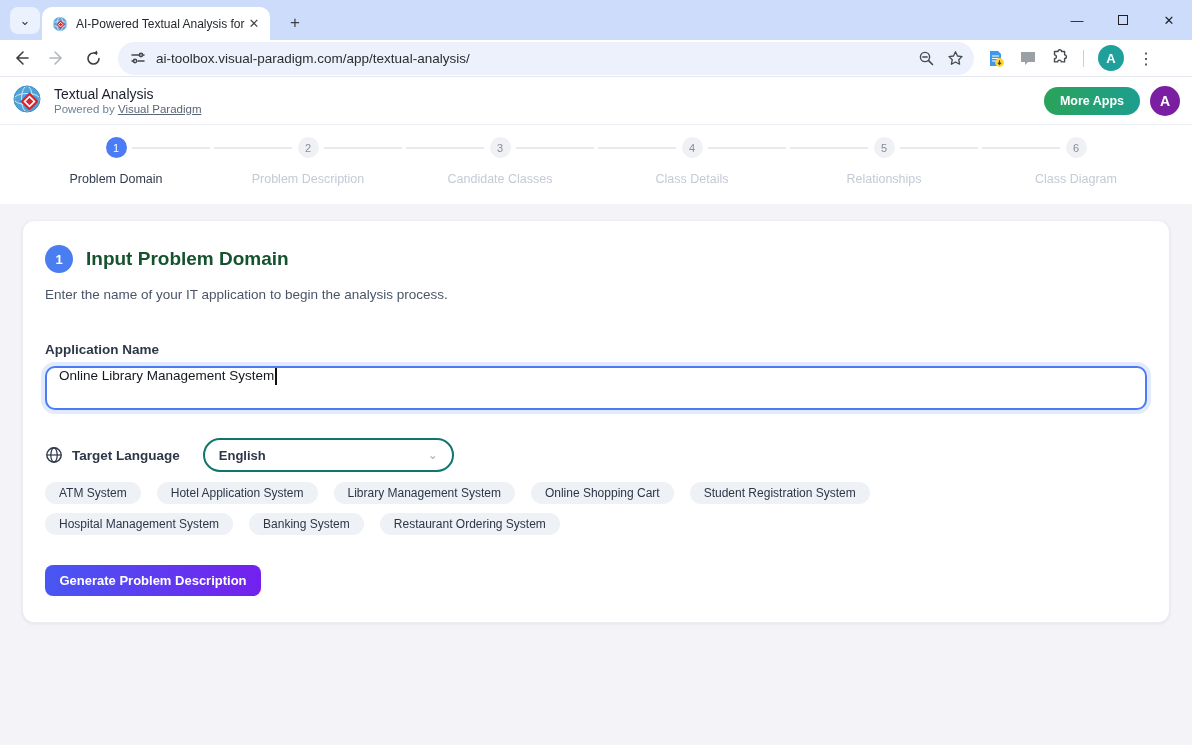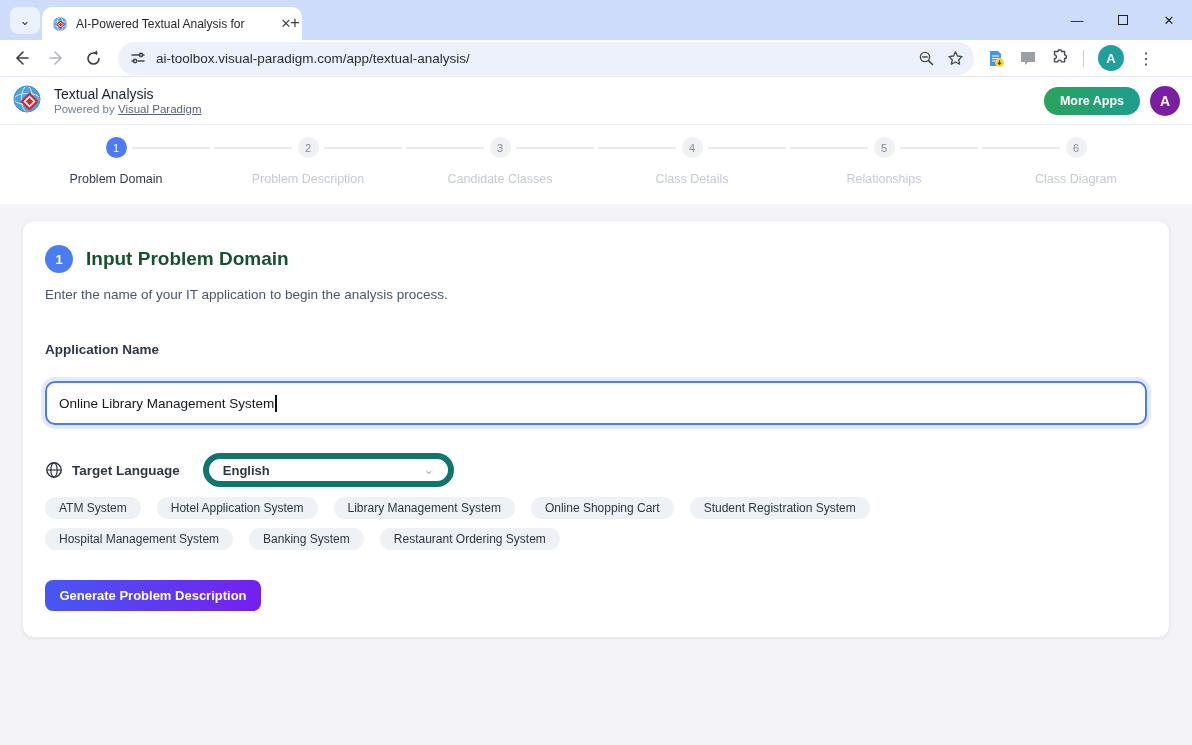--- a/index.html
+++ b/index.html
@@ -3,21 +3,21 @@
 <meta charset="utf-8">
 <style>
   * { margin:0; padding:0; box-sizing:border-box; }
   html,body { width:1192px; height:745px; }
   body { font-family:"Liberation Sans", sans-serif; background:#f3f3f8; overflow:hidden; }
   .browser { position:relative; width:1192px; height:745px; }
 
   
   .titlebar { position:relative; height:40px; background:#cddcfa; }
   .tab-search { position:absolute; left:10px; top:7px; width:30px; height:27px; background:rgba(255,255,255,.6); border-radius:8px; display:flex; align-items:center; justify-content:center; color:#30353c; font-size:13px; }
-  .tab { position:absolute; left:42px; top:7px; width:260px; height:33px; background:#ffffff; border-radius:10px 10px 0 0; display:flex; align-items:center; padding:0 8px 0 10px; }
+  .tab { position:absolute; left:42px; top:7px; width:228px; height:33px; background:#ffffff; border-radius:10px 10px 0 0; display:flex; align-items:center; padding:0 8px 0 10px; }
   .tab-title { flex:1; font-size:12px; color:#24292e; white-space:nowrap; overflow:hidden; }
   .tab-close { width:16px; height:16px; display:flex; align-items:center; justify-content:center; font-size:13px; color:#44484e; border-radius:50%; }
   .newtab-btn { position:absolute; left:282px; top:10px; width:26px; height:26px; display:flex; align-items:center; justify-content:center; font-size:17px; color:#3c4043; }
   .win-controls { position:absolute; right:0; top:0; height:40px; display:flex; }
   .win-btn { width:46px; height:40px; display:flex; align-items:center; justify-content:center; color:#202124; font-size:13px; }
   .win-max-glyph { width:10px; height:10px; border:1.3px solid #202124; }
 
   
   .toolbar { position:relative; height:37px; background:#ffffff; display:flex; align-items:center; border-bottom:1px solid #e4e7ee; }
   .nav-icon { width:30px; height:30px; display:flex; align-items:center; justify-content:center; margin-left:6px; border-radius:50%; }
@@ -54,26 +54,26 @@
   .step:first-child::before, .step:last-child::after { display:none; }
 
   
   .page { padding:16px 22px; }
   .card { background:#fff; border:1px solid #ecedf3; border-radius:12px; box-shadow:0 1px 3px rgba(16,24,40,.07); padding:24px 22px 26px; min-height:390px; }
   .card-head { display:flex; align-items:center; }
   .step-badge { width:28px; height:28px; border-radius:50%; background:#4a7df0; color:#fff; font-size:13px; font-weight:bold; display:flex; align-items:center; justify-content:center; }
   .card-title { margin-left:13px; font-size:19px; font-weight:600; color:#14532d; }
   .card-subtitle { margin-top:14px; font-size:13.5px; color:#4a5568; }
   .field-label { margin-top:40px; font-size:13.5px; font-weight:bold; color:#2d3748; }
-  .app-input { margin-top:24px; height:44px; border:2px solid #4b7cf5; border-radius:10px; box-shadow:0 0 0 4px rgba(75,124,245,.16); display:flex; align-items:center; padding:0 12px; background:#fff; }
+  .app-input { margin-top:9px; height:44px; border:2px solid #4b7cf5; border-radius:10px; box-shadow:0 0 0 4px rgba(75,124,245,.16); display:flex; padding:0 12px; background:#fff; }
   .app-input-text { font-size:13.5px; color:#14181f; }
   .caret { display:inline-block; width:1.4px; height:17px; background:#111; margin-left:1px; vertical-align:middle; }
   .lang-row { margin-top:28px; display:flex; align-items:center; }
   .lang-label { margin-left:9px; font-size:13.5px; font-weight:bold; color:#2d3748; }
-  .lang-select { margin-left:23px; width:251px; height:34px; border:6px solid #0f766e; border-radius:17px; display:flex; align-items:center; padding:0 14px; }
+  .lang-select { margin-left:23px; width:251px; height:34px; border:2px solid #0f766e; border-radius:17px; display:flex; align-items:center; padding:0 14px; }
   .lang-value { flex:1; font-size:13px; font-weight:bold; color:#2d3748; }
   .select-chevron { color:#a8b0bc; font-size:12px; }
   .samples-caption { margin-top:24px; font-size:12.5px; color:#5a6a7e; }
   .chips { margin-top:10px; display:flex; flex-wrap:wrap; gap:9px 16px; max-width:1020px; }
   .chip { background:#eef1f6; border-radius:12px; padding:4px 14px; font-size:12px; color:#2d3748; white-space:nowrap; }
   .generate-btn { margin-top:30px; width:216px; height:31px; border:none; border-radius:8px; background:linear-gradient(90deg,#4757f2,#7420ee); color:#fff; font-family:"Liberation Sans",sans-serif; font-size:13px; font-weight:bold; display:flex; align-items:center; justify-content:center; }
 </style>
 </head>
 <body>
 

